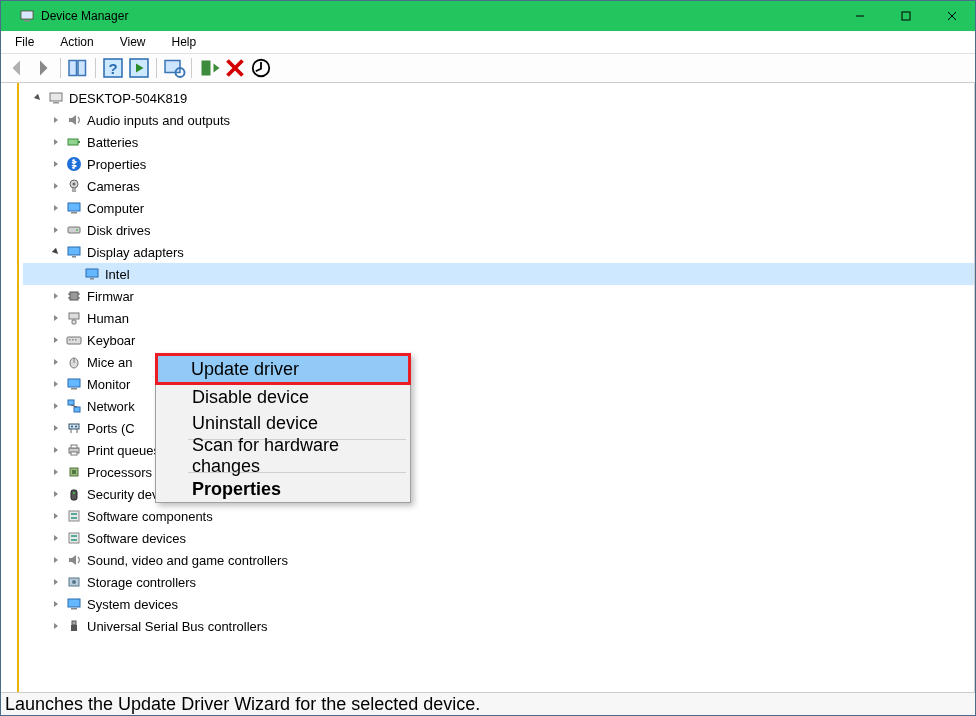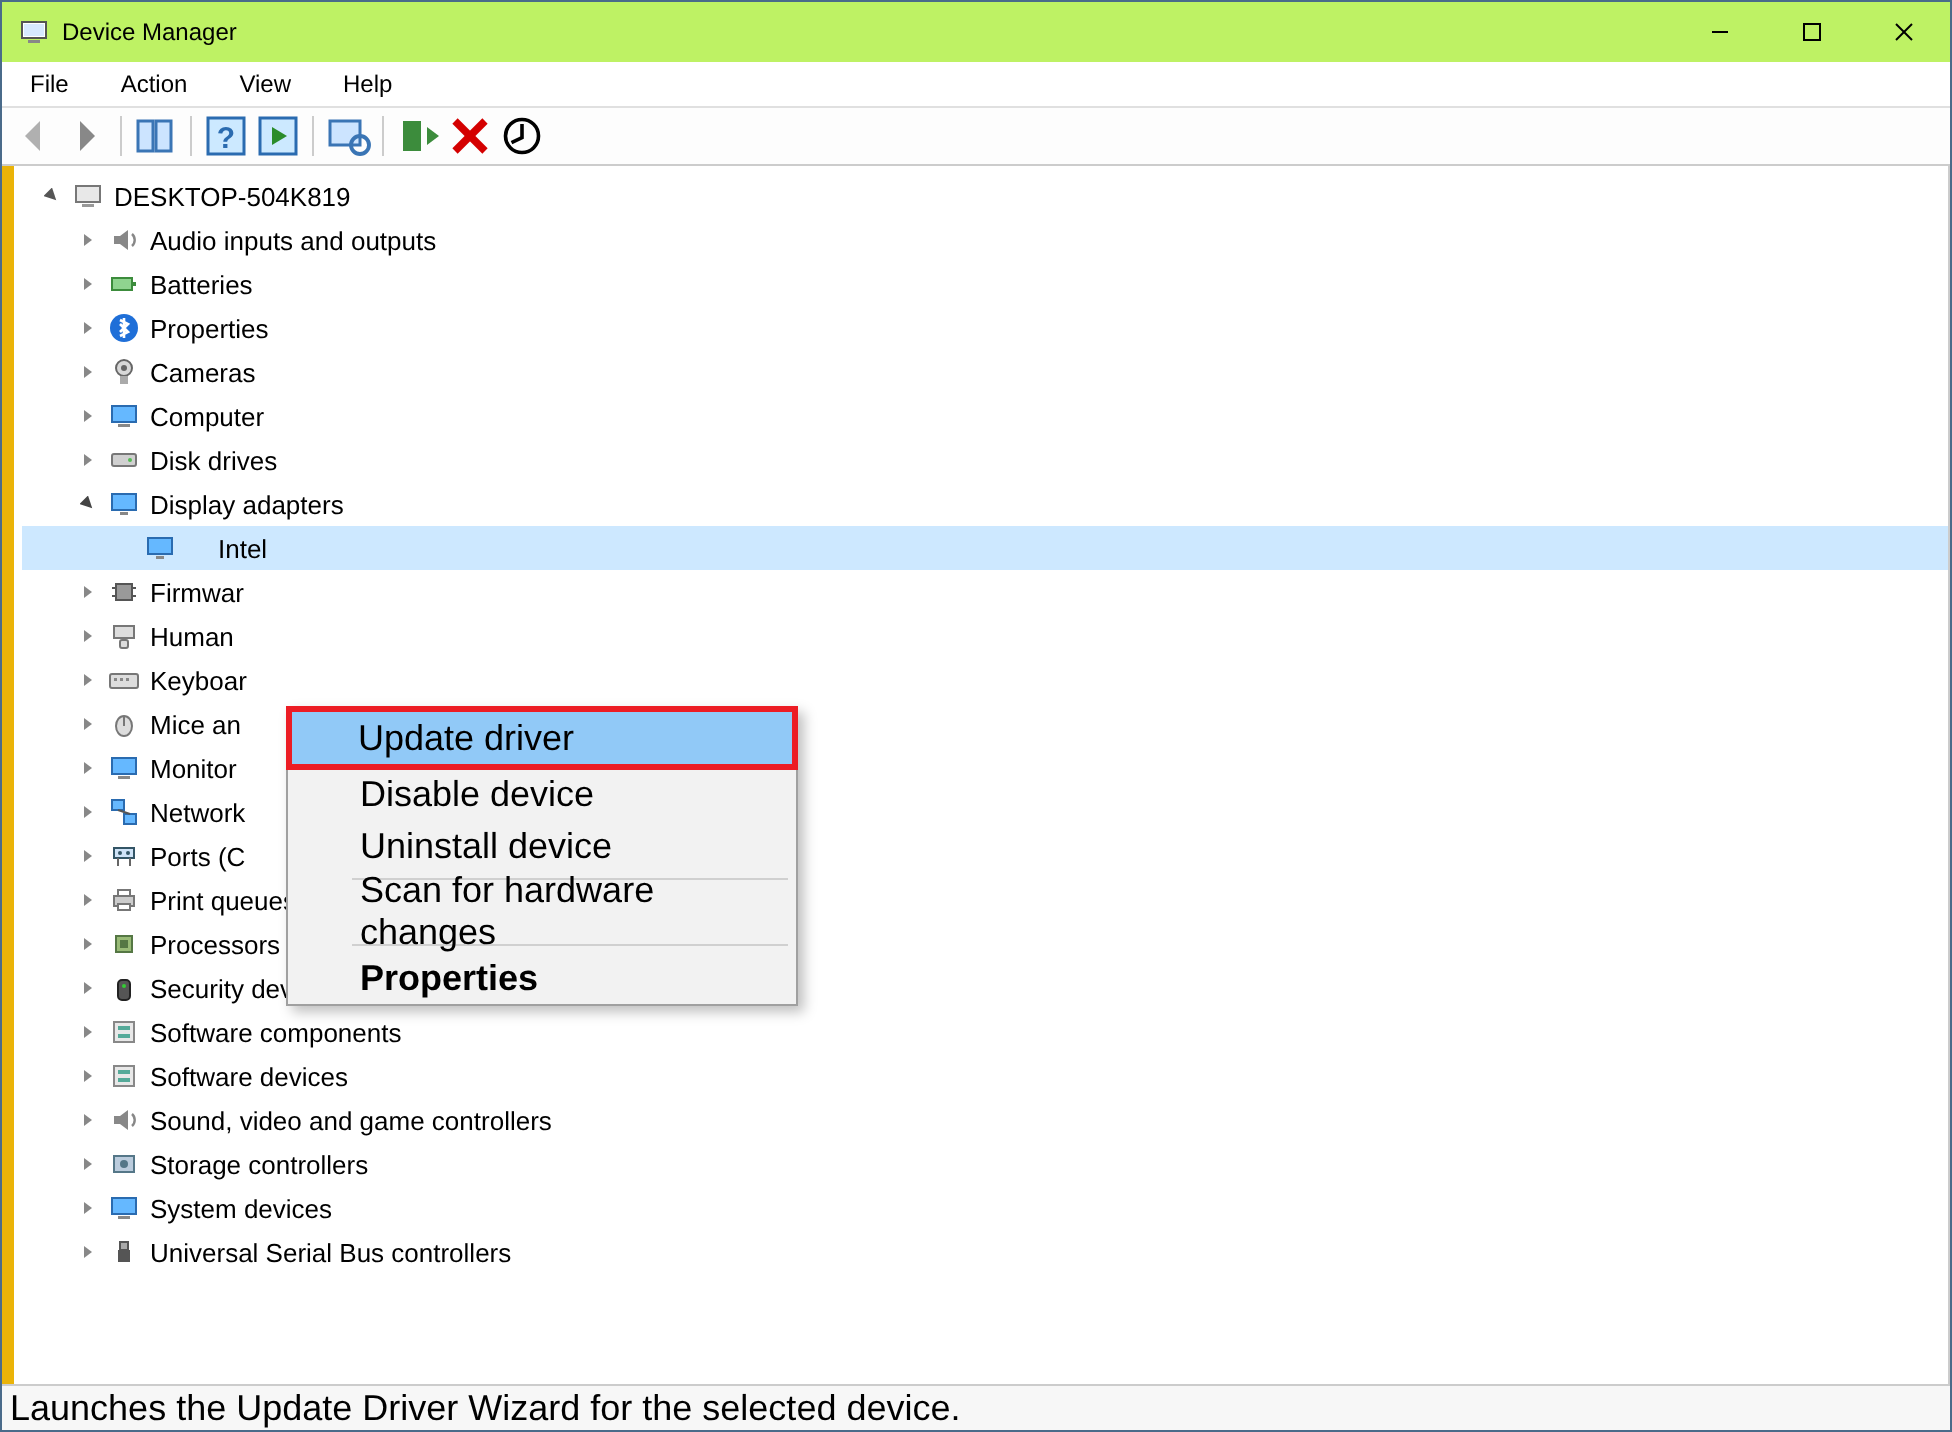--- a/index.html
+++ b/index.html
@@ -18,22 +18,22 @@
     display: flex;
     flex-direction: column;
     position: relative;
     background: #fff;
   }
   
   .titlebar {
     height: 30px;
     display: flex;
     align-items: center;
-    padding-left: 8px;
-    background: #bef264;
+    padding-left: 18px;
+    background: #22c55e;
   }
   .titlebar .app-icon {
     width: 16px; height: 16px;
     margin-right: 6px;
   }
   .titlebar .title {
     font-size: 12px;
   }
   .titlebar .spacer { flex: 1; }
   .win-btns { display: flex; }
@@ -73,23 +73,24 @@
     width: 1px; height: 20px;
     background: #ccc;
     margin: 0 3px;
   }
   
   .tree-area {
     flex: 1;
     overflow: auto;
     padding: 4px 0 4px 4px;
     border-right: 1px solid #ccc;
-    border-left: 6px solid #eab308;
+    border-left: 2px solid #eab308;
     position: relative;
     font-size: 13px;
+    margin-left: 16px;
   }
   .tree-node {
     display: flex;
     align-items: center;
     height: 22px;
     white-space: nowrap;
   }
   .tree-node.indent-0 { padding-left: 8px; }
   .tree-node.indent-1 { padding-left: 26px; }
   .tree-node.indent-2 { padding-left: 60px; }
@@ -110,21 +111,20 @@
   .tree-node.selected {
     background: #cde8ff;
   }
   .node-content {
     display: inline-flex;
     align-items: center;
   }
   .tree-node.selected .node-content {
     background: #cde8ff;
     padding-right: 40px;
-    gap: 16px;
   }
   
   .context-menu {
     position: absolute;
     left: 136px;
     top: 270px;
     width: 254px;
     background: #f2f2f2;
     border: 1px solid #a0a0a0;
     box-shadow: 3px 3px 6px rgba(0,0,0,0.25);

